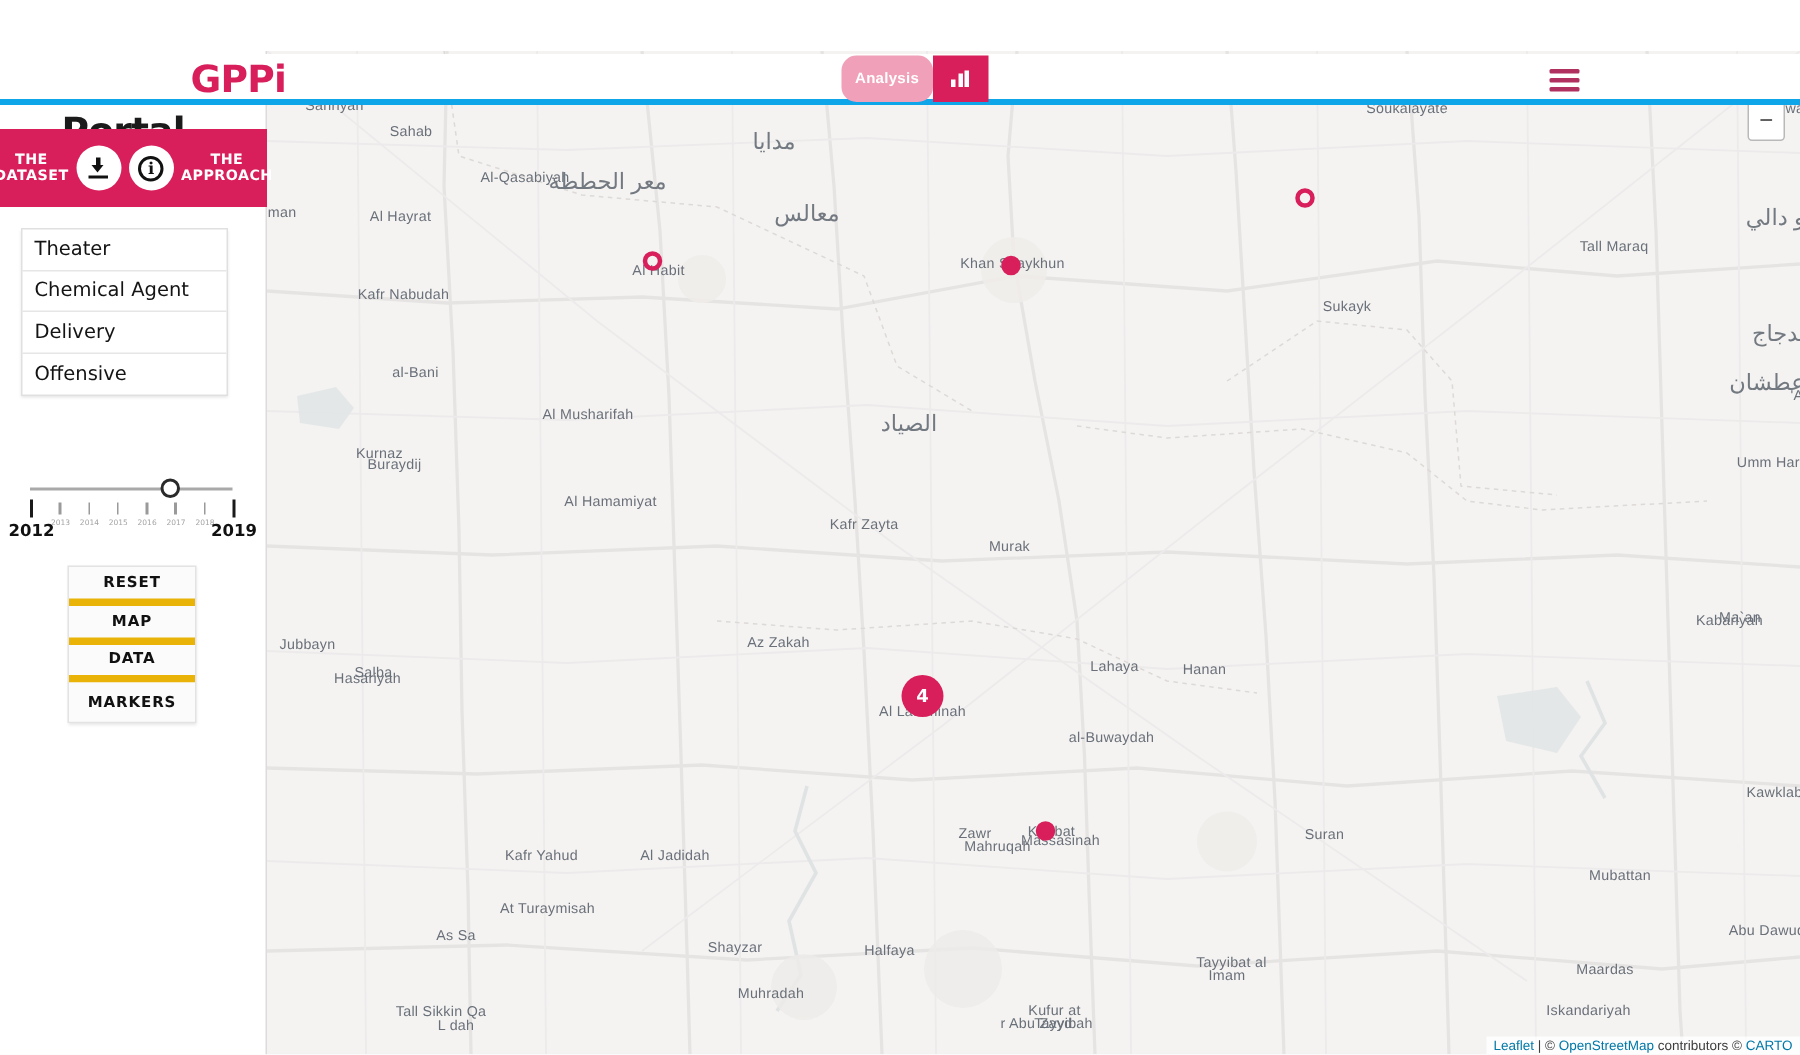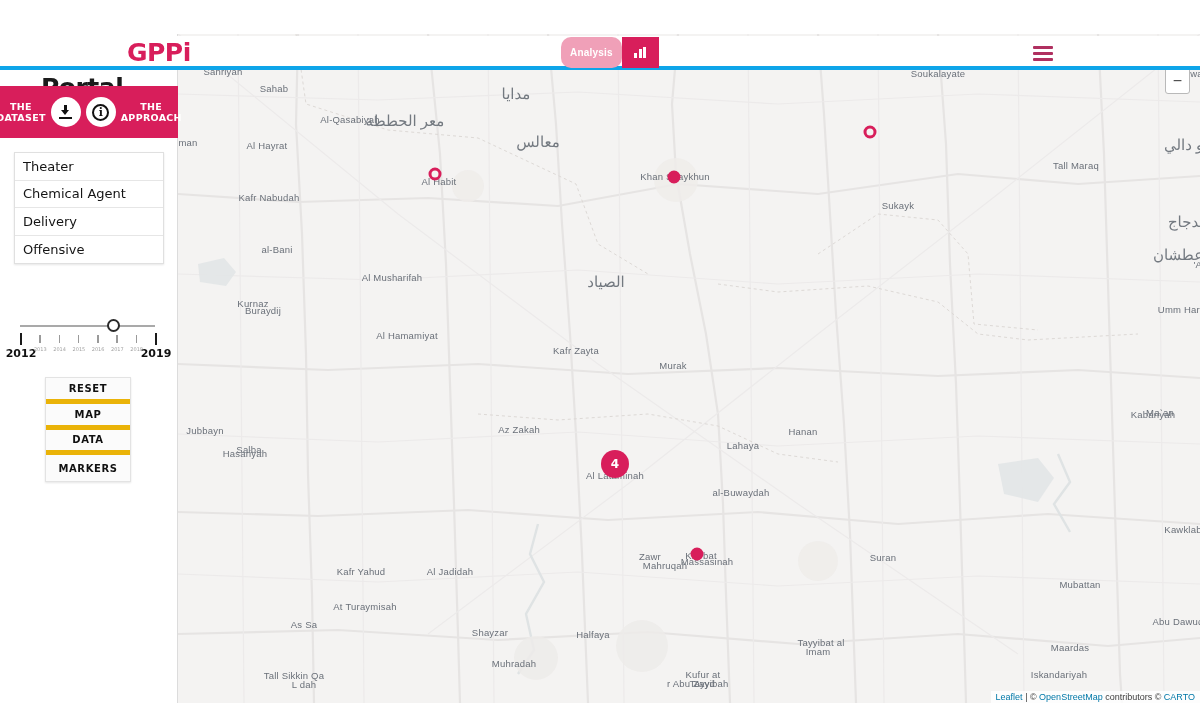--- a/index.html
+++ b/index.html
@@ -103,21 +103,21 @@
     width: 17px; height: 17px; border-radius: 50%;
     border: 2px solid #111;
     color: #111; font-size: 11px; font-weight: bold;
     display: flex; align-items: center; justify-content: center;
     font-family: "DejaVu Serif", serif;
   }
 
   
   .filter-card {
     position: absolute; top: 118px; left: 14px;
-    width: 150px;
+    width: 138px;
     background: #ffffff;
     border: 1px solid #e0e0e0;
     box-shadow: 0 1px 2px rgba(0,0,0,0.10);
   }
   .filter-item {
     height: 27.5px;
     display: flex; align-items: center;
     padding-left: 8px;
     font-size: 13px; color: #141414;
     border-bottom: 1px solid #e6e6e6;
@@ -416,21 +416,21 @@
         <div class="map-label" style="left: 1013px; top: 275px;">Umm Haratayn</div>
         <div class="map-label" style="left: 85px; top: 276px;">Buraydij</div>
         <div class="map-label" style="left: 229px; top: 301px;">Al Hamamiyat</div>
         <div class="map-label" style="left: 398px; top: 316px;">Kafr Zayta</div>
         <div class="map-label" style="left: 495px; top: 331px;">Murak</div>
         <div class="map-label" style="left: 982px; top: 378px;">Ma`an</div>
         <div class="map-label" style="left: 67px; top: 419px;">Hasariyah</div>
         <div class="map-label" style="left: 27px; top: 396px;">Jubbayn</div>
         <div class="map-label" style="left: 341px; top: 395px;">Az Zakah</div>
         <div class="map-label" style="left: 565px; top: 411px;">Lahaya</div>
-        <div class="map-label" style="left: 625px; top: 397px;">Hanan</div>
+        <div class="map-label" style="left: 625px; top: 413px;">Hanan</div>
         <div class="map-label" style="left: 975px; top: 380px;">Kabariyah</div>
         <div class="map-label" style="left: 71px; top: 415px;">Salba</div>
         <div class="map-label" style="left: 437px; top: 441px;">Al Lataminah</div>
         <div class="map-label" style="left: 563px; top: 458px;">al-Buwaydah</div>
         <div class="map-label" style="left: 705px; top: 523px;">Suran</div>
         <div class="map-label" style="left: 1005px; top: 495px;">Kawklab</div>
         <div class="map-label" style="left: 472px; top: 522px;">Zawr</div>
         <div class="map-label" style="left: 487px; top: 531px;">Mahruqah</div>
         <div class="map-label" style="left: 523px; top: 521px;">Khirbat</div>
         <div class="map-label" style="left: 529px; top: 527px;">Massasinah</div>

